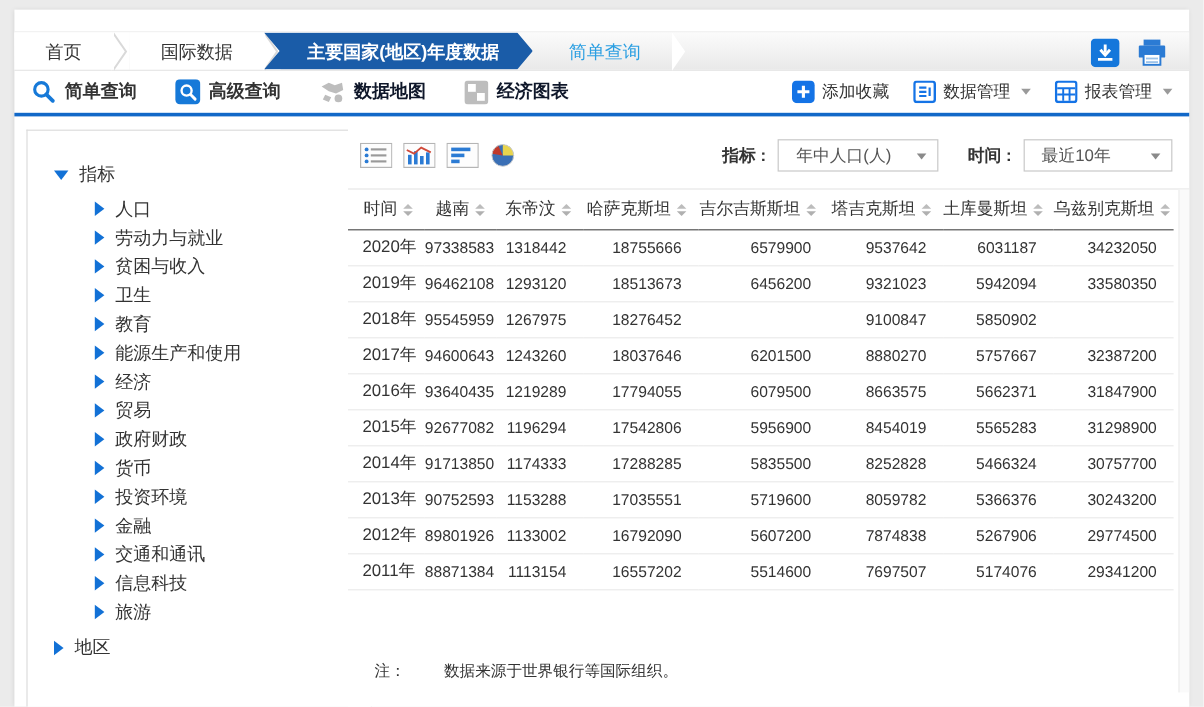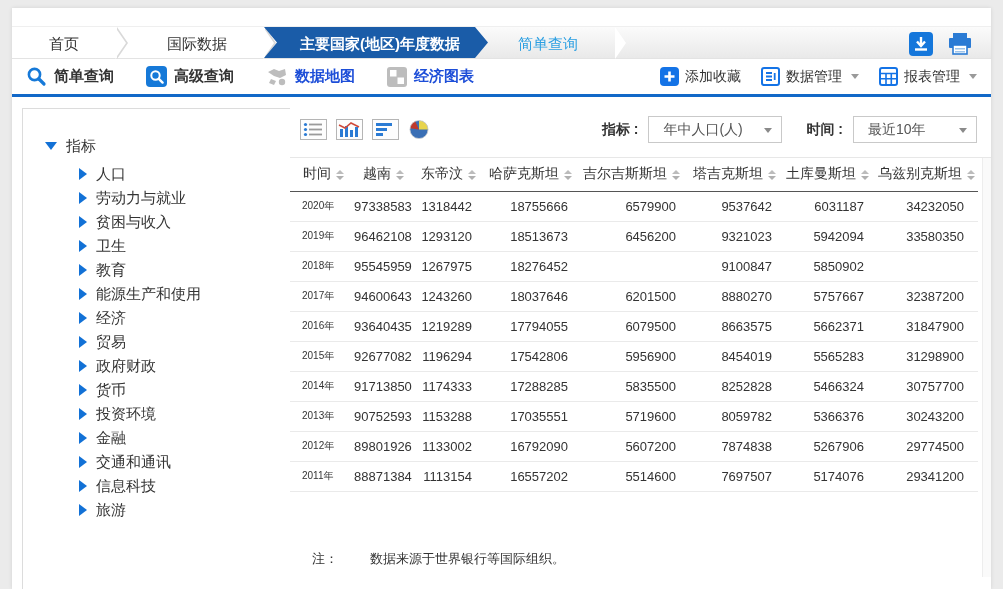--- a/index.html
+++ b/index.html
@@ -16,21 +16,21 @@
     background:#fff; box-shadow:0 0 4px rgba(0,0,0,0.10);
   }
 
   
   .bc-bar {
     position:absolute; top:18px; left:0; right:0; height:33px;
     background:linear-gradient(#fbfbfb,#e9e9e9);
     border-top:1px solid #efefef; border-bottom:1px solid #e3e3e3;
     display:flex; align-items:stretch;
   }
-  .bc-tab { background:#fff; line-height:33px; padding:0 37px; font-size:15px; color:#333; white-space:nowrap; cursor:pointer; }
+  .bc-tab { background:#fff; line-height:33px; padding:0 26px; font-size:15px; color:#333; white-space:nowrap; cursor:pointer; }
   .bc-sep { width:14px; background:#fff; position:relative; overflow:visible; }
   .bc-sep::before { content:""; position:absolute; top:0; left:1px;
     border-top:16.5px solid transparent; border-bottom:16.5px solid transparent; border-left:11px solid #d9d9d9; }
   .bc-sep::after { content:""; position:absolute; top:0; left:-1px;
     border-top:16.5px solid transparent; border-bottom:16.5px solid transparent; border-left:11px solid #fff; }
   .bc-sep-light { background:transparent; }
   .bc-sep-light::before { border-left-color:#fff; left:0; }
   .bc-sep-light::after { display:none; }
   .bc-active {
     position:relative; z-index:2; margin-left:-14px;
@@ -44,21 +44,21 @@
   .hdr-tools { position:absolute; top:24px; right:18px; display:flex; gap:13px; z-index:3; }
   .hdr-btn { width:26px; height:24px; background:transparent; border:none; cursor:pointer; padding:0; }
 
   
   .toolbar {
     position:absolute; top:51px; left:0; right:0; height:35px;
     display:flex; align-items:center; padding:0 14px;
   }
   .tb-item { display:flex; align-items:center; gap:7px; margin-right:32px;
     font-size:15px; font-weight:bold; color:#333; cursor:pointer; white-space:nowrap; }
-  .tb-item.disabled { color:#1d4ed8; cursor:default; }
+  .tb-item.disabled { color:#0f172a; cursor:default; }
   .tb-right { margin-left:auto; display:flex; align-items:center; gap:20px; }
   .tb-right .tb-item { margin-right:0; font-weight:normal; font-size:14px; gap:6px; }
   .caret { width:0; height:0; border-top:5px solid #9a9a9a; border-left:4px solid transparent; border-right:4px solid transparent; margin-left:3px; }
   .blue-rule { position:absolute; top:86px; left:0; right:0; height:3px; background:#1268c8; }
 
   
   .side-panel {
     position:absolute; top:100px; left:10px; width:288px; bottom:0;
     background:#fff; border:1px solid #dcdcdc; border-bottom:none;
   }
@@ -89,21 +89,21 @@
   
   .data-table { width:688px; border-collapse:collapse; table-layout:fixed; }
   .data-table col.c0{width:64px} .data-table col.c1{width:60px} .data-table col.c2{width:72px}
   .data-table col.c3{width:96px} .data-table col.c4{width:108px} .data-table col.c5{width:96px}
   .data-table col.c6{width:92px} .data-table col.c7{width:100px}
   .data-table th { height:33px; font-size:14px; font-weight:normal; color:#333;
     border-bottom:1px solid #555; text-align:right; padding-right:10px; white-space:nowrap; cursor:pointer; }
   .data-table th:first-child { text-align:right; padding-left:12px; }
   .data-table td { height:30px; font-size:13px; color:#333; border-bottom:1px solid #eaeaea;
     text-align:right; padding-right:14px; white-space:nowrap; }
-  .data-table td:first-child { text-align:left; padding-left:12px; font-size:10px; }
+  .data-table td:first-child { text-align:left; padding-left:12px; font-size:14px; }
   .sort { display:inline-block; vertical-align:middle; margin-left:5px; }
   .sort i { display:block; width:0; height:0; }
   .sort .up { border-bottom:4px solid #bcbcbc; border-left:4.5px solid transparent; border-right:4.5px solid transparent; margin-bottom:2px; }
   .sort .dn { border-top:4px solid #b0b0b0; border-left:4.5px solid transparent; border-right:4.5px solid transparent; }
   .main-scrolltrack { position:absolute; top:56px; right:0; bottom:12px; width:9px; background:#fafafa; border-left:1px solid #ededed; }
 
   .note { margin-top:58px; padding-left:22px; font-size:13px; color:#333; display:flex; gap:32px; }
 </style>
 </head>
 <body>
@@ -266,20 +266,24 @@
           </li>
           <li>
             <span class="tri-r"></span>
             <span>信息科技</span>
           </li>
           <li>
             <span class="tri-r"></span>
             <span>旅游</span>
           </li>
         </ul>
+      <div class="tree-root second">
+        <span class="tri-r"></span>
+        <span>地区</span>
+      </div>
     </div>
     <div class="side-thumb"></div>
   </div>
 
   <div class="main">
     <div class="controls">
       <div class="views">
         <button class="view-btn">
           <svg width="27" height="21" viewBox="0 0 27 21">
             <rect x="0.5" y="0.5" width="26" height="20" fill="#fdfdfd" stroke="#b5b5b5"></rect>

